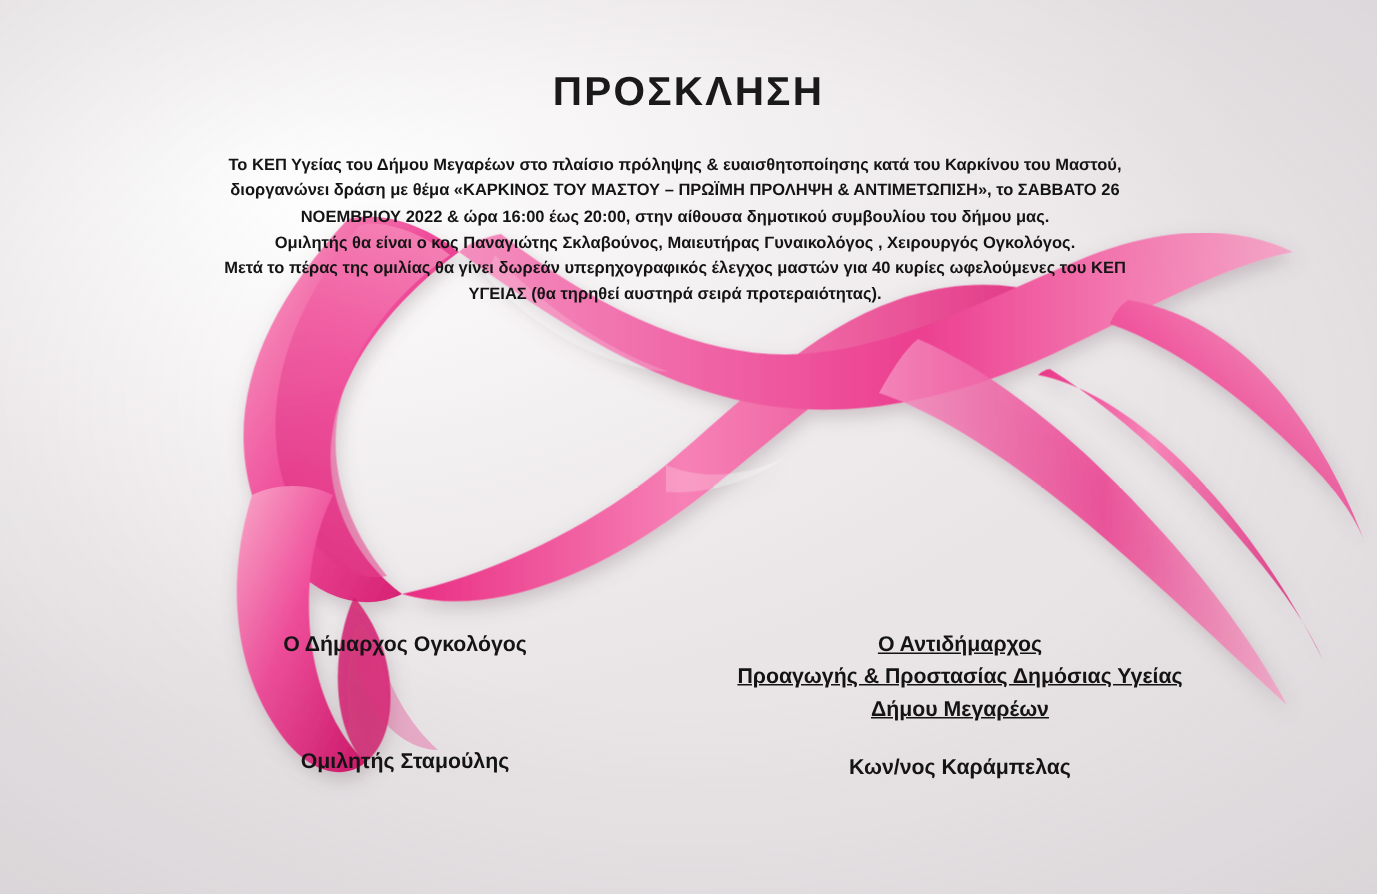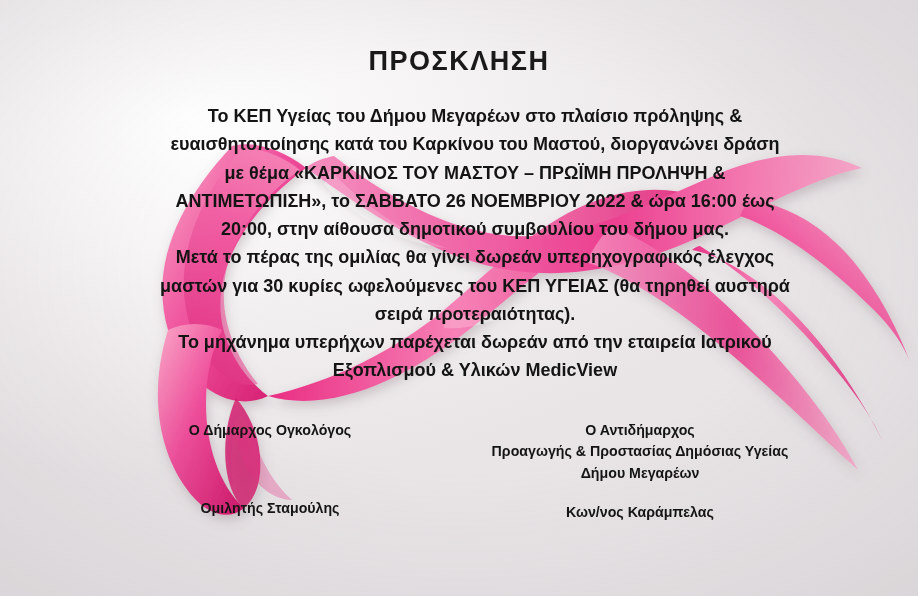--- a/index.html
+++ b/index.html
@@ -52,24 +52,24 @@
     width: 918px;
     text-align: center;
     font-size: 27px;
     font-weight: bold;
     letter-spacing: 1.5px;
     color: #1a1a1a;
   }
   .body-block {
     position: absolute;
     top: 102px;
-    left: 160px;
+    left: 135px;
     width: 630px;
     text-align: center;
-    font-size: 18px;
+    font-size: 11px;
     font-weight: bold;
     line-height: 1.57;
     color: #141414;
   }
   .para {
     margin: 0 0 0 0;
   }
   .para + .para {
     margin-top: 0px;
   }
@@ -168,31 +168,31 @@
     </svg>
     <div class="vignette"></div>
   </div>
 
   <div class="content">
 
     <div class="title">ΠΡΟΣΚΛΗΣΗ</div>
 
     <div class="body-block">
       <p class="para">Το ΚΕΠ Υγείας του Δήμου Μεγαρέων στο πλαίσιο πρόληψης &amp; ευαισθητοποίησης κατά του Καρκίνου του Μαστού, διοργανώνει δράση με θέμα «ΚΑΡΚΙΝΟΣ ΤΟΥ ΜΑΣΤΟΥ – ΠΡΩΪΜΗ ΠΡΟΛΗΨΗ &amp; ΑΝΤΙΜΕΤΩΠΙΣΗ», το ΣΑΒΒΑΤΟ 26 ΝΟΕΜΒΡΙΟΥ 2022 &amp; ώρα 16:00 έως 20:00, στην αίθουσα δημοτικού συμβουλίου του δήμου μας.</p>
-      <p class="para">Μετά το πέρας της ομιλίας θα γίνει δωρεάν υπερηχογραφικός έλεγχος μαστών για 30 κυρίες ωφελούμενες του ΚΕΠ ΥΓΕΙΑΣ (θα τηρηθεί αυστηρά σειρά προτεραιότητας).</p>
-      <p class="para spacer-para">Το μηχάνημα υπερήχων παρέχεται δωρεάν από την εταιρεία Ιατρικού Εξοπλισμού &amp; Υλικών MedicView</p>
+      <p class="para">Ομιλητής θα είναι ο κος Παναγιώτης Σκλαβούνος, Μαιευτήρας Γυναικολόγος , Χειρουργός Ογκολόγος.</p>
+      <p class="para">Μετά το πέρας της ομιλίας θα γίνει δωρεάν υπερηχογραφικός έλεγχος μαστών για 40 κυρίες ωφελούμενες του ΚΕΠ ΥΓΕΙΑΣ (θα τηρηθεί αυστηρά σειρά προτεραιότητας).</p>
     </div>
 
     <div class="signatures">
       <div class="sig-col sig-left">
         <div class="sig-role">Ο  Δήμαρχος Ογκολόγος</div>
         <div class="sig-name">Ομιλητής Σταμούλης</div>
       </div>
       <div class="sig-col sig-right">
-        <div class="sig-role" style="white-space:pre-line;">Ο Αντιδήμαρχος
+        <div class="sig-role" style="white-space:pre-line;text-decoration:underline;">Ο Αντιδήμαρχος
 Προαγωγής &amp; Προστασίας Δημόσιας Υγείας
 Δήμου Μεγαρέων</div>
         <div class="sig-name">Κων/νος Καράμπελας</div>
       </div>
     </div>
 
   </div>
 </div>
 
 </body></html>

